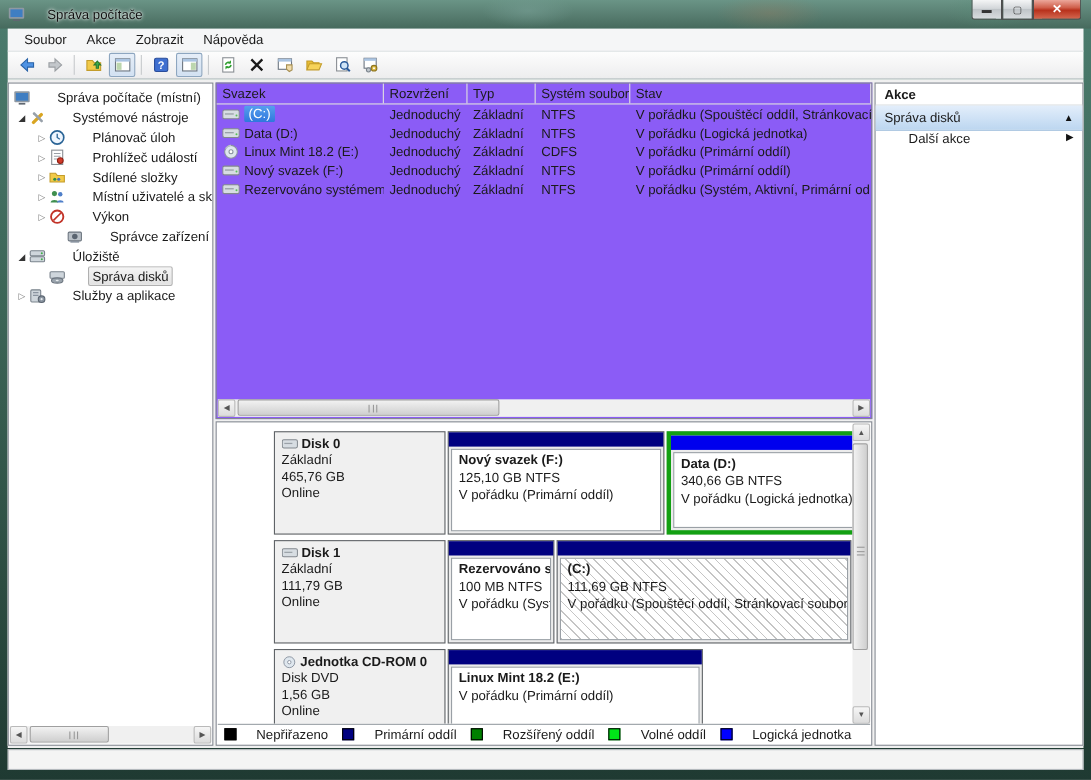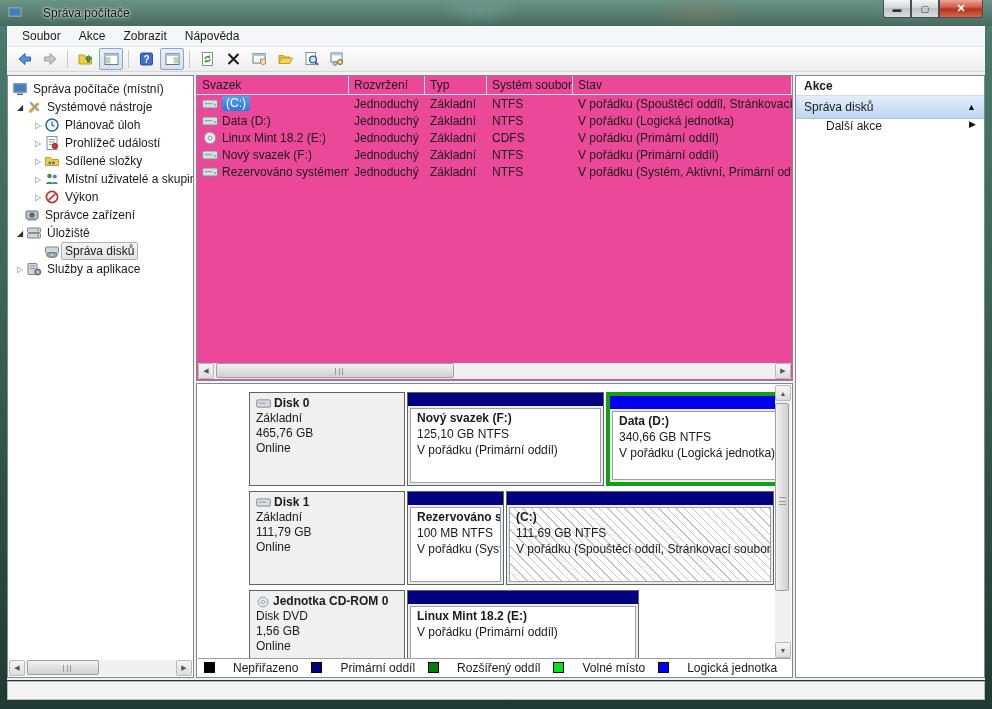--- a/index.html
+++ b/index.html
@@ -55,38 +55,38 @@
   .pane{ position:absolute; top:3px; bottom:2px; background:#fff; border:1px solid #828790; }
   .tree-pane{ left:0; width:187px; overflow:hidden; }
   .center-pane{ left:189px; width:597px; border:none; background:transparent; }
   .actions-pane{ left:788px; right:0; }
   
   .tree-item{ height:18px; display:flex; align-items:center; white-space:nowrap; overflow:hidden; }
   .tree{ padding-top:4px; }
   .expander{ width:12px; font-size:8px; color:#777; text-align:center; flex:none; }
   .expander.exp{ color:#333; }
   .tree-icon{ width:17px; flex:none; display:inline-flex; }
-  .tree-label{ padding:1px 3px; border:1px solid transparent; }
+  .tree-label{ padding:1px 3px; border:1px solid transparent;margin-left:19px; }
   .tree-item.selected .tree-label{
     background:linear-gradient(180deg,#f4f4f4,#e2e2e2); border:1px solid #b0b0b0; border-radius:2px;
   }
   .ind0{ padding-left:4px; } .ind1{ padding-left:6px; } .ind2{ padding-left:24px; }
   
   .hscroll{ position:absolute; left:1px; right:1px; bottom:1px; height:16px; background:#f0f0f0; display:flex; }
   .sb-btn{ width:16px; height:16px; background:linear-gradient(180deg,#f6f6f6,#dcdcdc); border:1px solid #b9b9b9; border-radius:2px; color:#555; font-size:7px; display:flex; align-items:center; justify-content:center; flex:none; }
   .sb-track{ flex:1; position:relative; }
   .sb-thumb-h{ position:absolute; top:0; height:15px; background:linear-gradient(180deg,#f2f2f2,#cfcfcf); border:1px solid #9f9f9f; border-radius:2px; }
   .grip-h{ position:absolute; left:50%; top:4px; width:8px; height:7px; border-left:1px solid #999; border-right:1px solid #999; }
   .grip-h::after{ content:""; position:absolute; left:3px; top:0; bottom:0; border-left:1px solid #999; }
   .vscroll{ position:absolute; right:1px; top:1px; bottom:19px; width:16px; background:#f0f0f0; display:flex; flex-direction:column; }
   .sb-thumb-v{ position:absolute; left:0; width:14px; background:linear-gradient(90deg,#f2f2f2,#cfcfcf); border:1px solid #9f9f9f; border-radius:2px; }
   .grip-v{ position:absolute; top:50%; left:3px; height:8px; width:7px; border-top:1px solid #999; border-bottom:1px solid #999; }
   .grip-v::after{ content:""; position:absolute; top:3px; left:0; right:0; border-top:1px solid #999; }
   
-  .top-pane{ position:absolute; left:0; right:0; top:0; height:306px; background:#ec4899; border:1px solid #828790; }
+  .top-pane{ position:absolute; left:0; right:0; top:0; height:306px; background:#8b5cf6; border:1px solid #828790; }
   .vhead{ display:flex; height:19px; border-bottom:1px solid #e0e0e0; }
   .vhead .col{ border-right:1px solid #e0e0e0; padding:2px 5px; overflow:hidden; white-space:nowrap; }
   .vrow{ display:flex; height:17px; align-items:center; }
   .vrow .col{ padding:0 5px; overflow:hidden; white-space:nowrap; }
   .c-name{ width:152px; display:flex; align-items:center; gap:4px; }
   .c-layout{ width:76px; } .c-type{ width:62px; } .c-fs{ width:86px; } .c-stav{ flex:1; }
   .row-icon{ display:inline-flex; flex:none; }
   .sel-chip{ background:linear-gradient(180deg,#58a0ee,#2e77dd); color:#fff; padding:0 4px 1px 4px; border-radius:2px; }
   
   .bottom-pane{ position:absolute; left:0; right:0; top:308px; bottom:0; background:#fff; border:1px solid #828790; }
@@ -303,21 +303,21 @@
       <div class="tree-item ind2">
         <span class="expander">▷</span>
         <span class="tree-icon">
             <svg width="16" height="16" viewBox="0 0 16 16">
               <circle cx="8" cy="8" r="5.6" fill="#fff" stroke="#c23328" stroke-width="1.7"></circle>
               <path d="M4.6 11.4 11.4 4.6" stroke="#c23328" stroke-width="1.5"></path>
             </svg>
           </span>
         <span class="tree-label">Výkon</span>
       </div>
-      <div class="tree-item ind2" style="padding-left:16px">
+      <div class="tree-item ind2" style="padding-left:52px">
         <span class="tree-icon">
             <svg width="16" height="16" viewBox="0 0 16 16">
               <rect x="2" y="4" width="12" height="8" rx="1" fill="#b9c0c7" stroke="#6d7680"></rect>
               <circle cx="8" cy="8" r="2.5" fill="#5a6470"></circle>
               <rect x="4" y="12" width="8" height="1.6" fill="#8a94a0"></rect>
             </svg>
           </span>
         <span class="tree-label">Správce zařízení</span>
       </div>
       <div class="tree-item ind1">
@@ -587,21 +587,21 @@
         <span class="leg-item">
             <span class="leg-swatch" style="background: rgb(0, 0, 128);"></span>
             <span>Primární oddíl</span>
           </span>
         <span class="leg-item">
             <span class="leg-swatch" style="background: rgb(0, 128, 0);"></span>
             <span>Rozšířený oddíl</span>
           </span>
         <span class="leg-item">
             <span class="leg-swatch" style="background: rgb(0, 228, 24);"></span>
-            <span>Volné místo</span>
+            <span>Volné oddíl</span>
           </span>
         <span class="leg-item">
             <span class="leg-swatch" style="background: rgb(0, 0, 255);"></span>
             <span>Logická jednotka</span>
           </span>
       </div>
     </div>
   </div>
 
   <div class="pane actions-pane">

